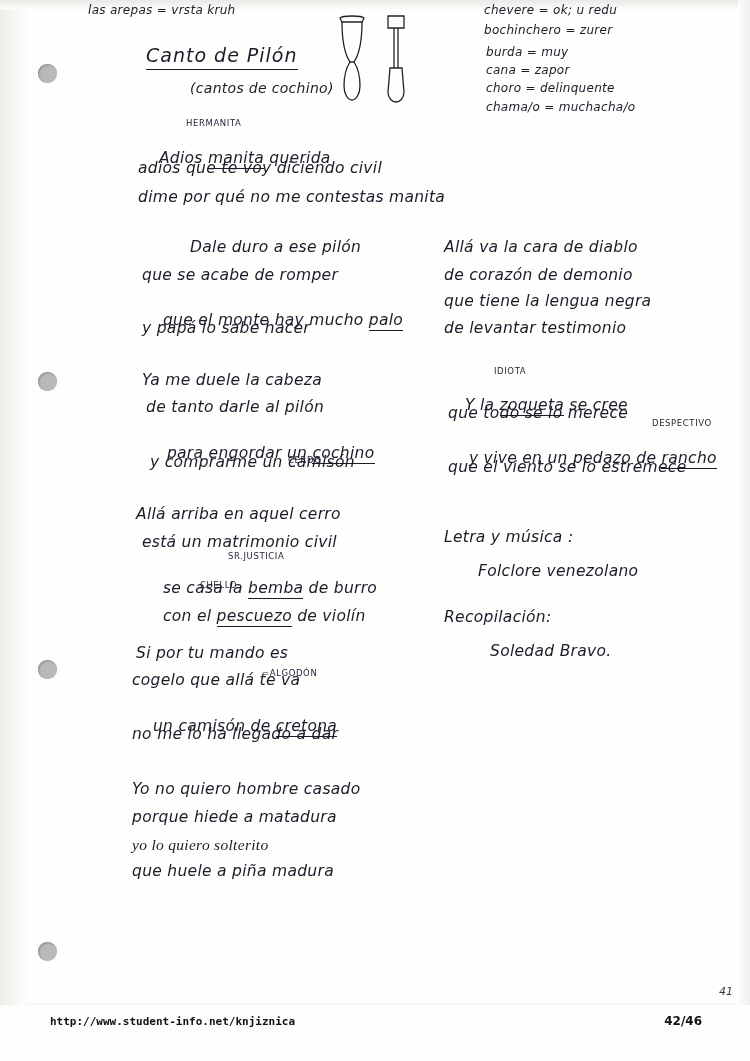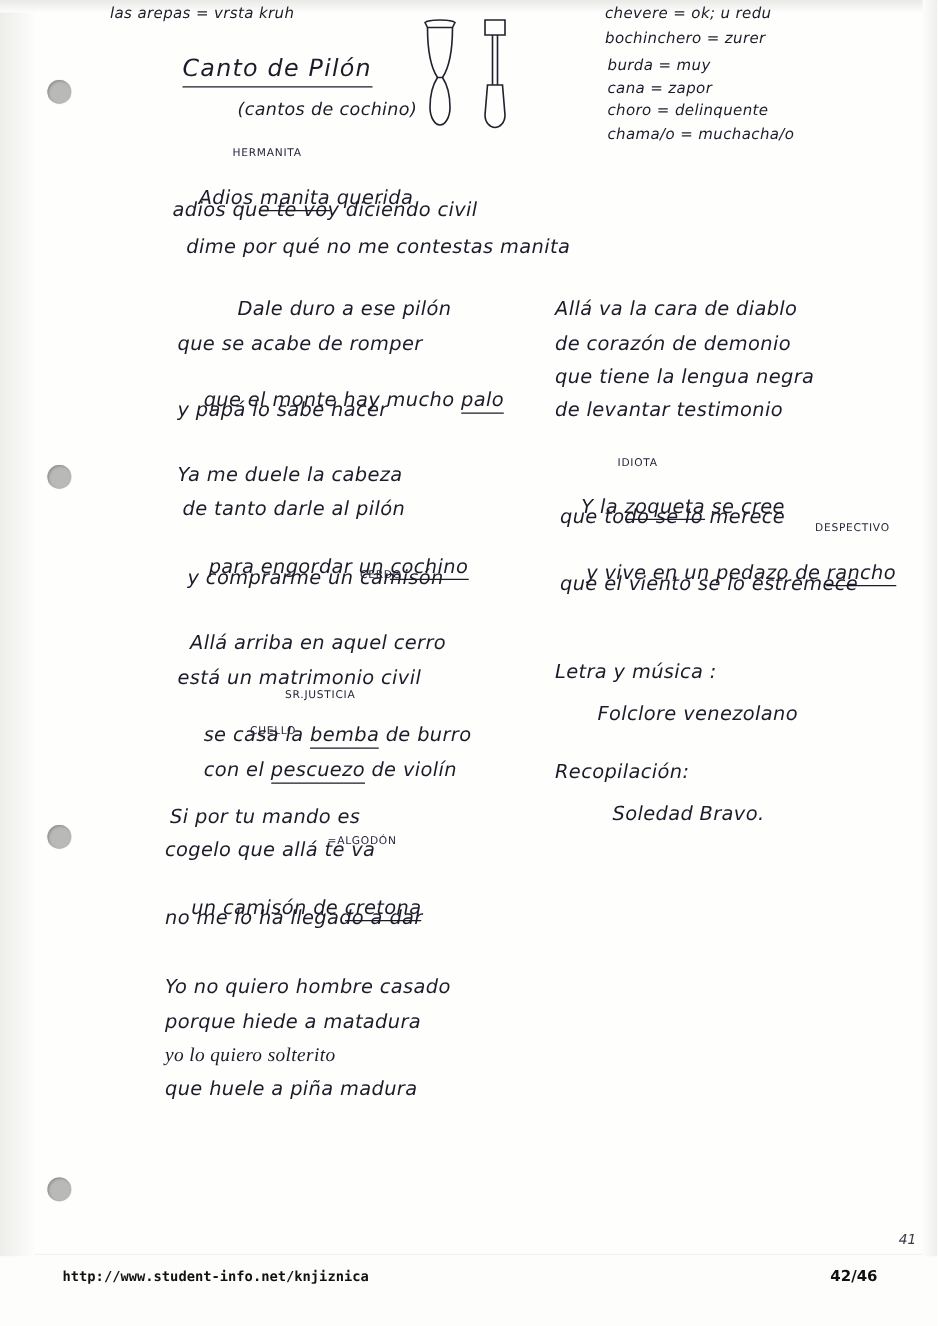--- a/index.html
+++ b/index.html
@@ -164,40 +164,40 @@
 
   <div class="hw hw-title u-title" style="left:146px; top:44px;">Canto de Pilón</div>
   <div class="hw hw-sub" style="left:190px; top:80px;">(cantos de cochino)</div>
 
   <div class="hw hw-tiny" style="left:186px; top:118px;">HERMANITA</div>
 
   <div class="hw hw-line" style="left:138px; top:130px;">
     <span>Adios&nbsp;</span><span class="underline">manita</span><span>&nbsp;querida</span>
   </div>
   <div class="hw hw-line" style="left:138px; top:159px;">adios que te voy diciendo civil</div>
-  <div class="hw hw-line" style="left:138px; top:188px;margin-left:11px;">dime por qué no me contestas manita</div>
+  <div class="hw hw-line" style="left:138px; top:188px;">dime por qué no me contestas manita</div>
 
   <div class="hw hw-line" style="left:142px; top:238px;margin-left:48px;">Dale duro a ese pilón</div>
   <div class="hw hw-line" style="left:142px; top:266px;">que se acabe de romper</div>
   <div class="hw hw-line" style="left:142px; top:292px;">
     <span>que el monte hay mucho&nbsp;</span><span class="underline">palo</span>
   </div>
   <div class="hw hw-line" style="left:142px; top:319px;">y papá lo sabe hacer</div>
 
   <div class="hw hw-tiny" style="left:288px; top:418px;margin-top:37px;">CERDO</div>
   <div class="hw hw-line" style="left:142px; top:371px;">Ya me duele la cabeza</div>
   <div class="hw hw-line" style="left:146px; top:398px;">de tanto darle al pilón</div>
   <div class="hw hw-line" style="left:146px; top:425px;">
     <span>para engordar un&nbsp;</span><span class="underline">cochino</span>
   </div>
   <div class="hw hw-line" style="left:150px; top:453px;">y comprarme un camisón</div>
 
   <div class="hw hw-tiny" style="left:228px; top:551px;">SR.JUSTICIA</div>
   <div class="hw hw-tiny" style="left:200px; top:580px;">CUELLO</div>
-  <div class="hw hw-line" style="left:152px; top:505px;">Allá arriba en aquel cerro</div>
+  <div class="hw hw-line" style="left:136px; top:505px;">Allá arriba en aquel cerro</div>
   <div class="hw hw-line" style="left:142px; top:533px;">está un matrimonio civil</div>
   <div class="hw hw-line" style="left:142px; top:560px;">
     <span>se casa la&nbsp;</span><span class="underline">bemba</span><span>&nbsp;de burro</span>
   </div>
   <div class="hw hw-line" style="left:142px; top:588px;">
     <span>con el&nbsp;</span><span class="underline">pescuezo</span><span>&nbsp;de violín</span>
   </div>
 
   <div class="hw hw-tiny" style="left:262px; top:668px;">=ALGODÓN</div>
   <div class="hw hw-line" style="left:136px; top:644px;">Si por tu mando es</div>

